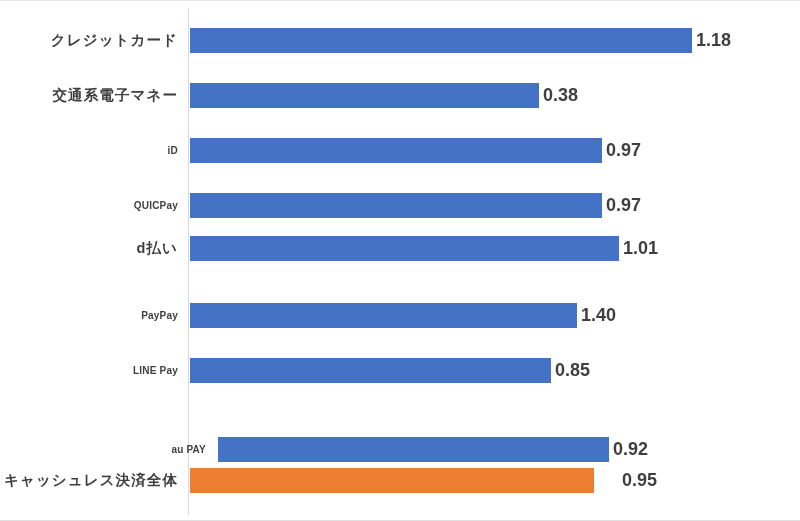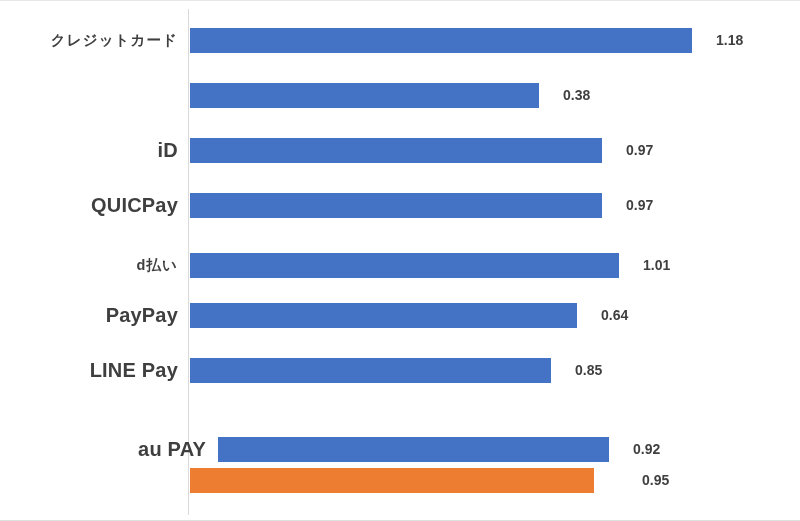--- a/index.html
+++ b/index.html
@@ -49,21 +49,21 @@
   }
 
   .cat-label {
     position: absolute;
     right: 622px;       
     top: 0;
     height: 25px;
     line-height: 25px;
     text-align: right;
     white-space: nowrap;
-    font-size: 20px;
+    font-size: 10px;
     font-weight: bold;
     color: #3f3f3f;
     letter-spacing: 0.2px;
   }
 
   .cat-label.jp {
     font-size: 14.5px;
     letter-spacing: 1.1px;
   }
 
@@ -77,72 +77,74 @@
 
   .bar.accent {
     background: #ed7d31;
   }
 
   .value-label {
     position: absolute;
     top: 0;
     height: 25px;
     line-height: 25px;
-    font-size: 14px;
+    font-size: 18px;
     font-weight: bold;
     color: #3f3f3f;
     white-space: nowrap;
-    padding-left: 24px;
+    padding-left: 4px;
   }
 </style>
 </head>
 <body>
 
 <div id="chart-canvas">
   <div id="plot-area">
     <div id="category-axis-line"></div>
     <div id="bars-container">
         <div class="bar-row" style="top: 27px;">
           <div class="cat-label jp">クレジットカード</div>
           <div class="bar" style="width: 502px; background: rgb(68, 114, 196);"></div>
           <div class="value-label" style="left: 692px;">1.18</div>
         </div>
         <div class="bar-row" style="top: 82px;">
+          <div class="cat-label jp">交通系電子マネー</div>
           <div class="bar" style="width: 349px; background: rgb(68, 114, 196);"></div>
           <div class="value-label" style="left: 539px;">0.38</div>
         </div>
         <div class="bar-row" style="top: 137px;">
           <div class="cat-label">iD</div>
           <div class="bar" style="width: 412px; background: rgb(68, 114, 196);"></div>
           <div class="value-label" style="left: 602px;">0.97</div>
         </div>
         <div class="bar-row" style="top: 192px;">
           <div class="cat-label">QUICPay</div>
           <div class="bar" style="width: 412px; background: rgb(68, 114, 196);"></div>
           <div class="value-label" style="left: 602px;">0.97</div>
         </div>
-        <div class="bar-row" style="top: 252px;">
+        <div class="bar-row" style="top: 235px;">
           <div class="cat-label jp">d払い</div>
           <div class="bar" style="width: 429px; background: rgb(68, 114, 196);"></div>
           <div class="value-label" style="left: 619px;">1.01</div>
         </div>
         <div class="bar-row" style="top: 302px; border-radius: 9px;">
           <div class="cat-label">PayPay</div>
           <div class="bar" style="width: 387px; background: rgb(68, 114, 196);"></div>
-          <div class="value-label" style="left: 577px;">0.64</div>
+          <div class="value-label" style="left: 577px;">1.40</div>
         </div>
         <div class="bar-row" style="top: 357px; text-decoration: underline;">
           <div class="cat-label">LINE Pay</div>
           <div class="bar" style="width: 361px; background: rgb(68, 114, 196);"></div>
           <div class="value-label" style="left: 551px;">0.85</div>
         </div>
         <div class="bar-row" style="top: 436px; margin-left: 28px;">
           <div class="cat-label">au PAY</div>
           <div class="bar" style="width: 391px; background: rgb(68, 114, 196);"></div>
           <div class="value-label" style="left: 581px;">0.92</div>
         </div>
         <div class="bar-row" style="top: 467px;">
+          <div class="cat-label jp">キャッシュレス決済全体</div>
           <div class="bar accent" style="width: 404px; background: rgb(237, 125, 49);"></div>
           <div class="value-label" style="left: 594px; margin-left: 24px;">0.95</div>
         </div>
       </div>
   </div>
 </div>
 
 </body></html>

